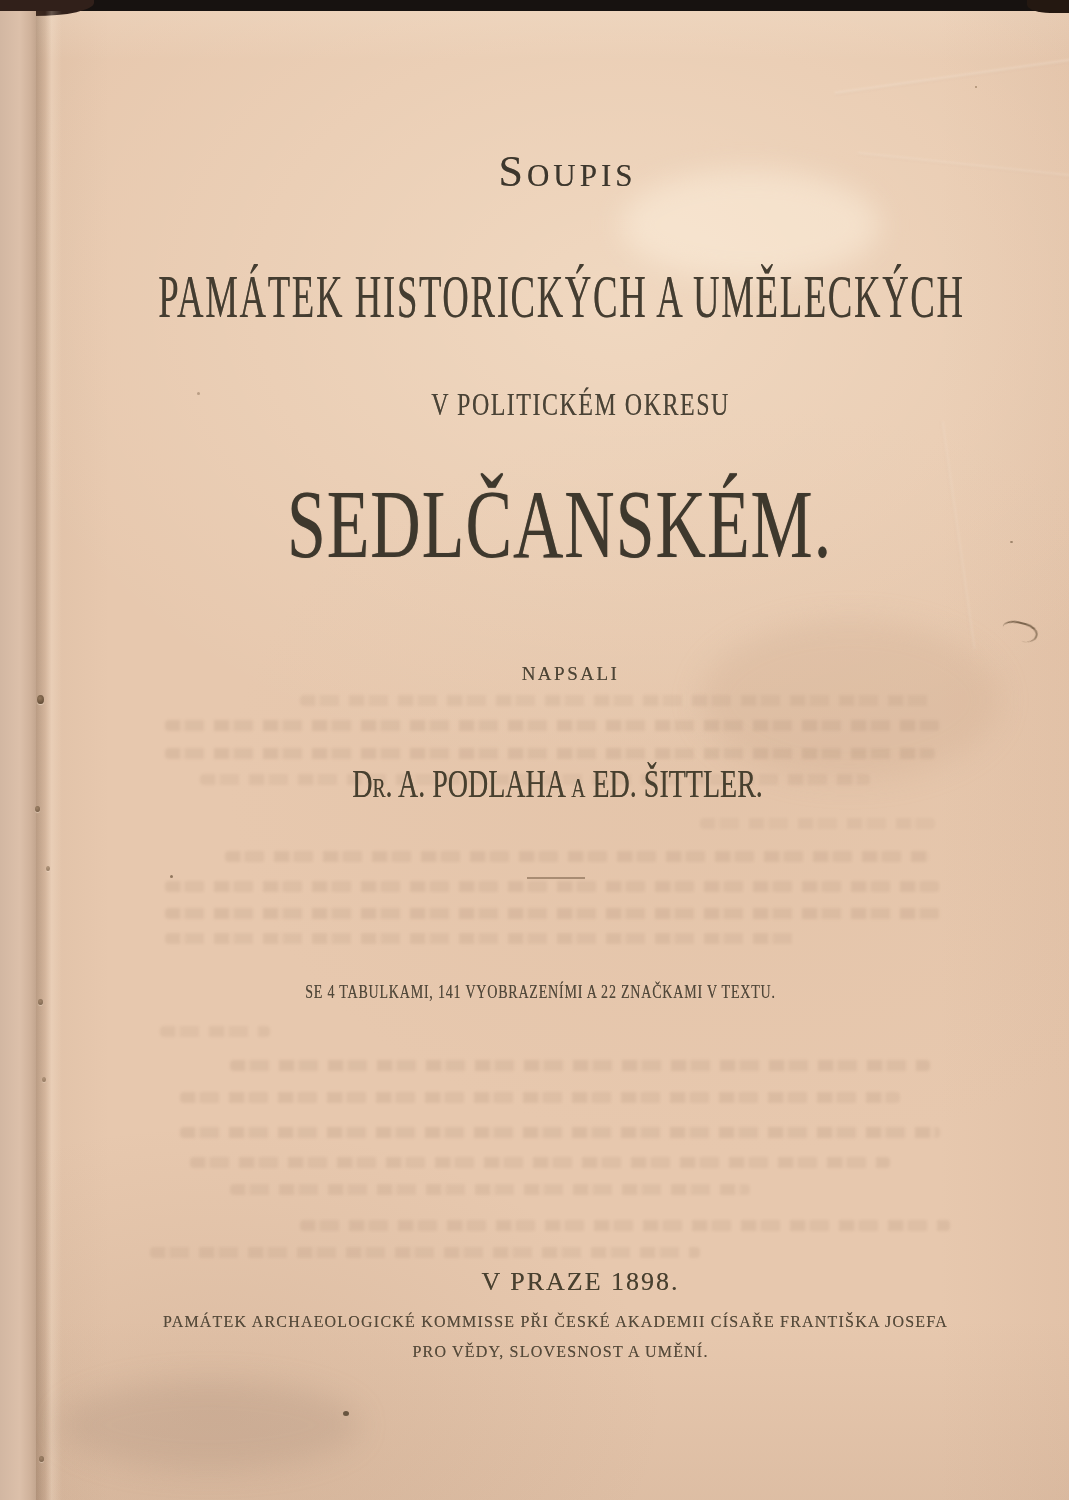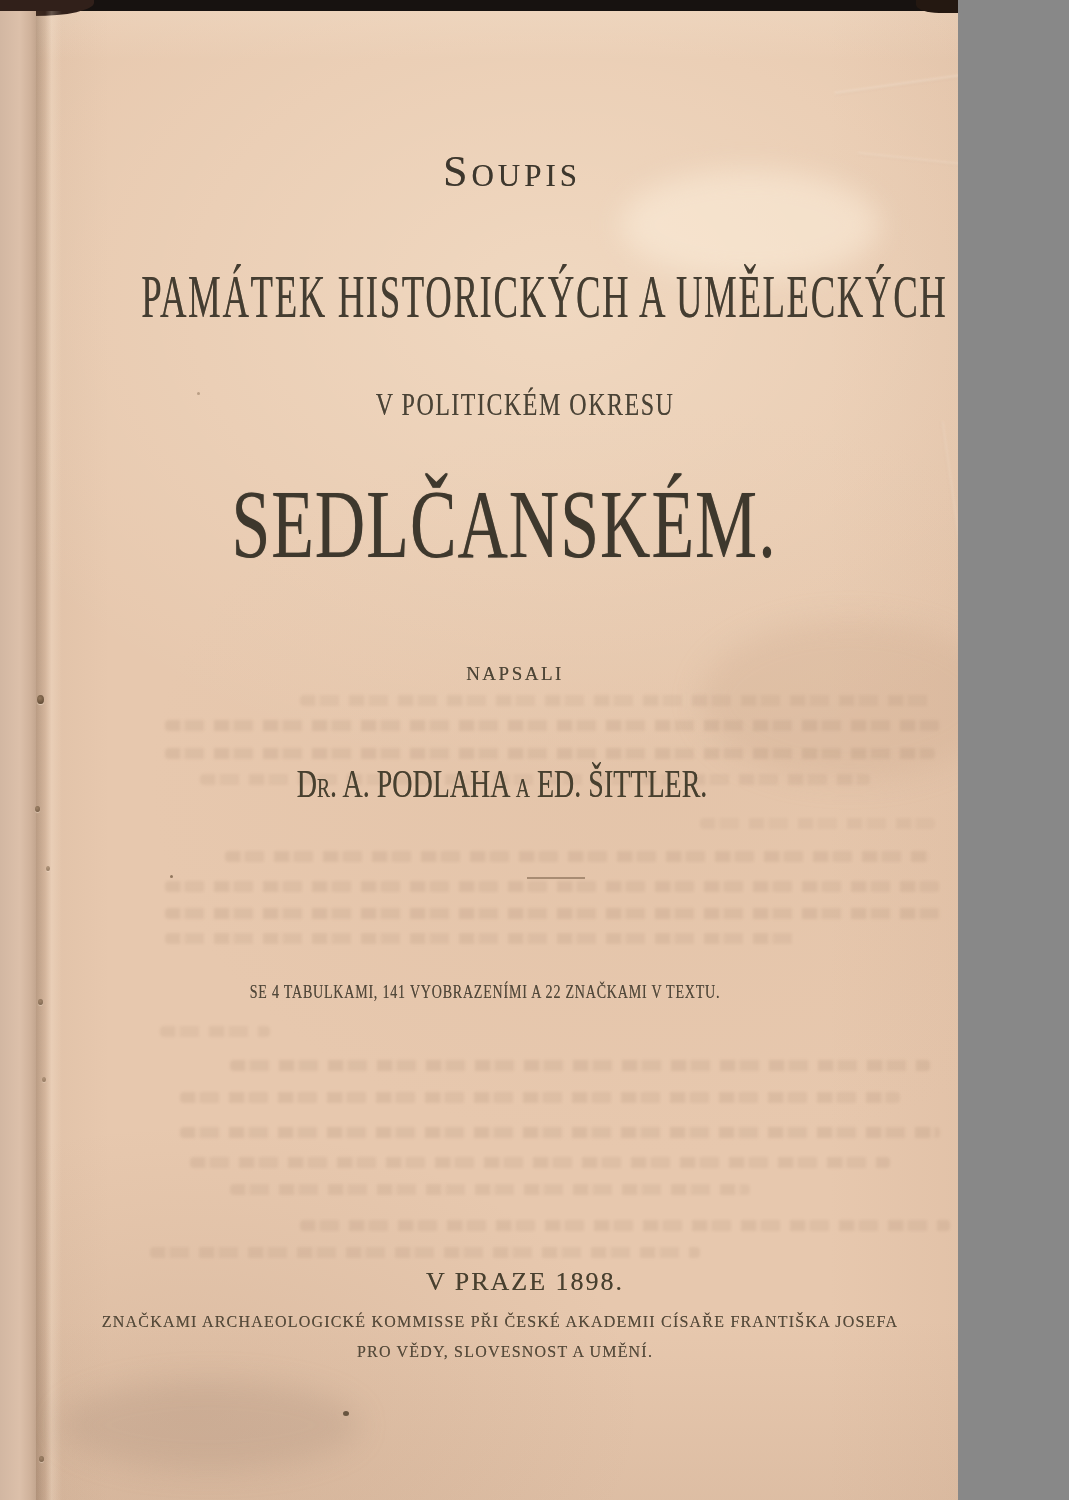--- a/index.html
+++ b/index.html
@@ -2,21 +2,21 @@
 <html style="--paper: #e7c8ae; --ink: #453e33; --edge: #171210;"><head>
 <meta charset="utf-8">
 <style>
   :root{
     --paper:#e7c8ae;
     --ink:#453e33;
     --edge:#171210;
   }
   html,body{margin:0;padding:0;background:#888;}
   .scan{
-    position:relative;width:958px;height:1500px;overflow:hidden;
+    position:relative;width:1069px;height:1500px;overflow:hidden;
     font-family:"Liberation Serif","DejaVu Serif",serif;
     background:var(--paper);
   }
   
   .paper{
     position:absolute;inset:0;
     background:
       radial-gradient(ellipse 920px 680px at 58% 20%, rgba(255,242,222,.38), transparent 70%),
       radial-gradient(ellipse 700px 500px at 70% 52%, rgba(214,180,150,.18), transparent 75%),
       radial-gradient(ellipse 600px 380px at 20% 94%, rgba(160,124,98,.16), transparent 75%),
@@ -120,16 +120,16 @@
 
   <div class="text-block">
     <div class="line series-title" style="left:10px;right:-10px;">Soupis</div>
     <div class="line subject-line" style="left:4px;right:-4px;">PAMÁTEK HISTORICKÝCH A UMĚLECKÝCH</div>
     <div class="line district-line" style="left:23px;right:-23px;">V POLITICKÉM OKRESU</div>
     <div class="line main-title" style="left:2px;right:-2px;">SEDLČANSKÉM.</div>
     <div class="line byline-label" style="left:13px;right:-13px;">NAPSALI</div>
     <div class="line authors-line">Dr. A. PODLAHA a ED. ŠITTLER.</div>
     <div class="line illustr-note" style="left:-17px;right:17px;">SE 4 TABULKAMI, 141 VYOBRAZENÍMI A 22 ZNAČKAMI V TEXTU.</div>
     <div class="line place-year" style="left:23px;right:-23px;">V PRAZE 1898.</div>
-    <div class="line publisher-1" style="left:-2px;right:2px;">ZNAČKAMI ARCHAEOLOGICKÉ KOMMISSE PŘI ČESKÉ AKADEMII CÍSAŘE FRANTIŠKA JOSEFA</div>
+    <div class="line publisher-1" style="left:-2px;right:2px;">PAMÁTEK ARCHAEOLOGICKÉ KOMMISSE PŘI ČESKÉ AKADEMII CÍSAŘE FRANTIŠKA JOSEFA</div>
     <div class="line publisher-2" style="left:3px;right:-3px;">PRO VĚDY, SLOVESNOST A UMĚNÍ.</div>
   </div>
 </div>
 
 </body></html>

